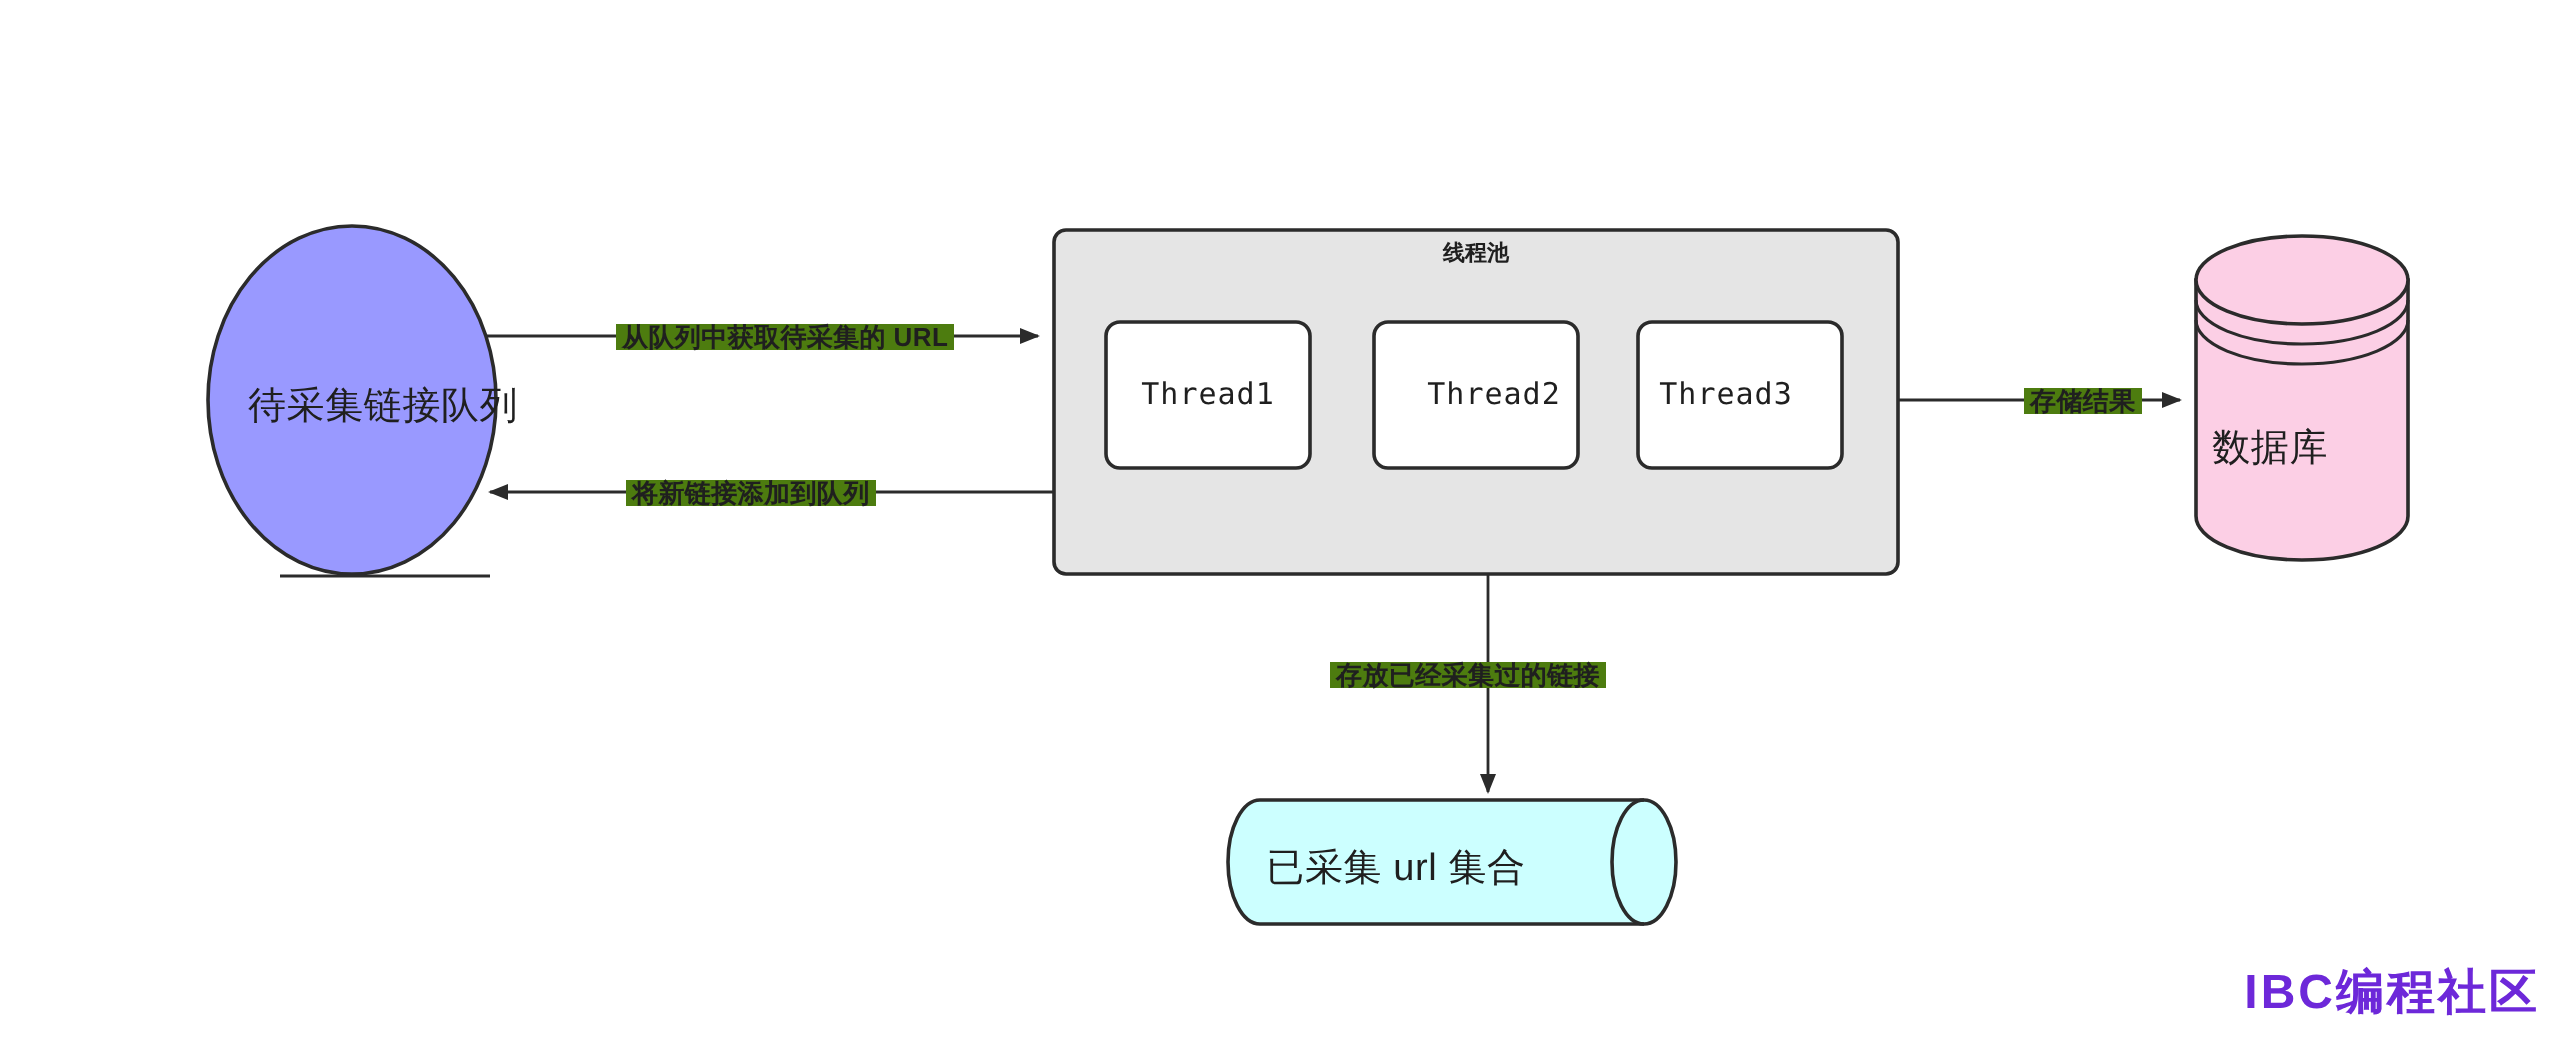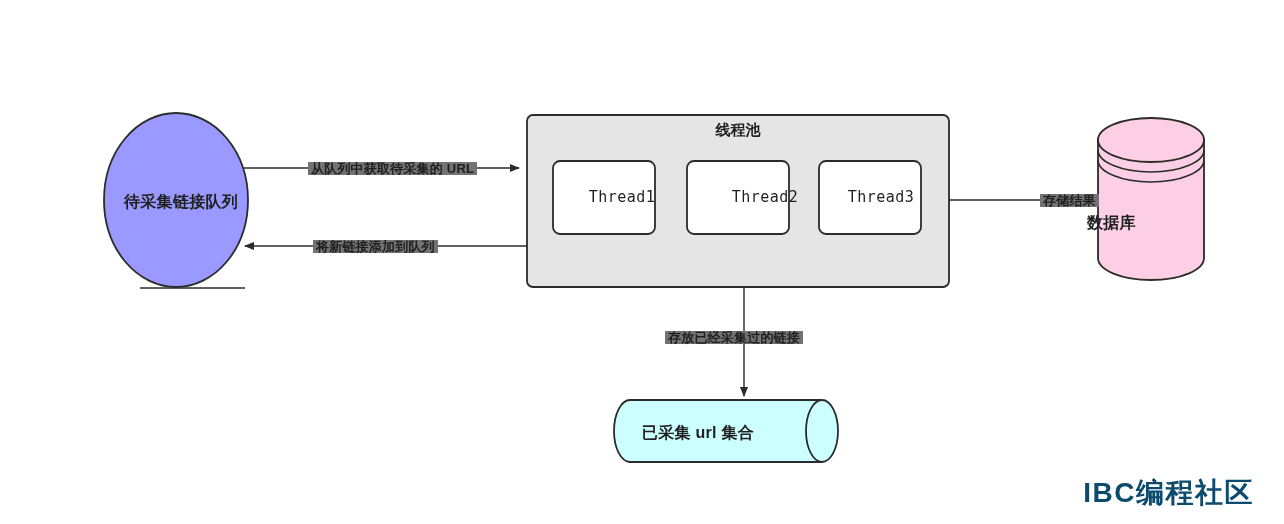--- a/index.html
+++ b/index.html
@@ -24,48 +24,47 @@
   .lbl {
     position: absolute;
     font-family: "Liberation Sans", "DejaVu Sans", sans-serif;
     color: #1f1f1f;
     white-space: nowrap;
     line-height: 1;
   }
   .edge-label {
     font-size: 13px;
     font-weight: 700;
-    background: #737373;
+    background: #4d7c0f;
     padding: 0 3px;
     letter-spacing: 0.2px;
   }
   .node-label {
-    font-size: 16px;
-    font-weight: 700;
+    font-size: 19px;
+    font-weight: 400;
     letter-spacing: 0.3px;
   }
   .thread-label {
     font-family: "DejaVu Sans Mono", "Liberation Mono", monospace;
     font-size: 15px;
     font-weight: 400;
     letter-spacing: 0.5px;
     color: #1f1f1f;
-    padding-left: 18px;
   }
   .pool-title {
-    font-size: 15px;
+    font-size: 11px;
     font-weight: 700;
   }
   .watermark {
     position: absolute;
-    right: 30px;
+    right: 14px;
     bottom: 12px;
-    font-size: 28px;
+    font-size: 24px;
     font-weight: 700;
-    color: #0c4a6e;
+    color: #6d28d9;
     letter-spacing: 1.5px;
     font-family: "Liberation Sans", "DejaVu Sans", sans-serif;
     user-select: none;
   }
 </style>
 </head>
 <body>
 
 <svg id="canvas" viewBox="0 0 1284 524" xmlns="http://www.w3.org/2000/svg">
   <defs>
@@ -118,25 +117,25 @@
 </svg>
 
 <div class="lbl node-label" style="left:124px; top:194px; width:105px; text-align:center;">待采集链接队列</div>
 
 <div class="lbl pool-title" style="left:688px; top:122px; width:100px; text-align:center;">线程池</div>
 
 <div class="lbl thread-label" style="left:553px; top:190px; width:102px; text-align:center;">Thread1</div>
 <div class="lbl thread-label" style="left:687px; top:190px; width:120px; text-align:center;">Thread2</div>
 <div class="lbl thread-label" style="left:819px; top:190px; width:88px; text-align:center;">Thread3</div>
 
-<div class="lbl node-label" style="left:1087px; top:215px; width:100px; text-align:left;">数据库</div>
+<div class="lbl node-label" style="left:1064px; top:215px; width:100px; text-align:right;">数据库</div>
 
 <div class="lbl node-label" style="left:608px; top:425px; width:180px; text-align:center;">已采集 url 集合</div>
 
 <div class="lbl edge-label" style="left:308px; top:162px;">从队列中获取待采集的 URL</div>
 
 <div class="lbl edge-label" style="left:313px; top:240px;text-align:right;">将新链接添加到队列</div>
 
-<div class="lbl edge-label" style="left:1040px; top:194px;">存储结果</div>
+<div class="lbl edge-label" style="left:1012px; top:194px;">存储结果</div>
 
 <div class="lbl edge-label" style="left:665px; top:331px;text-align:right;">存放已经采集过的链接</div>
 
 <div class="watermark">IBC编程社区</div>
 
 </body></html>

